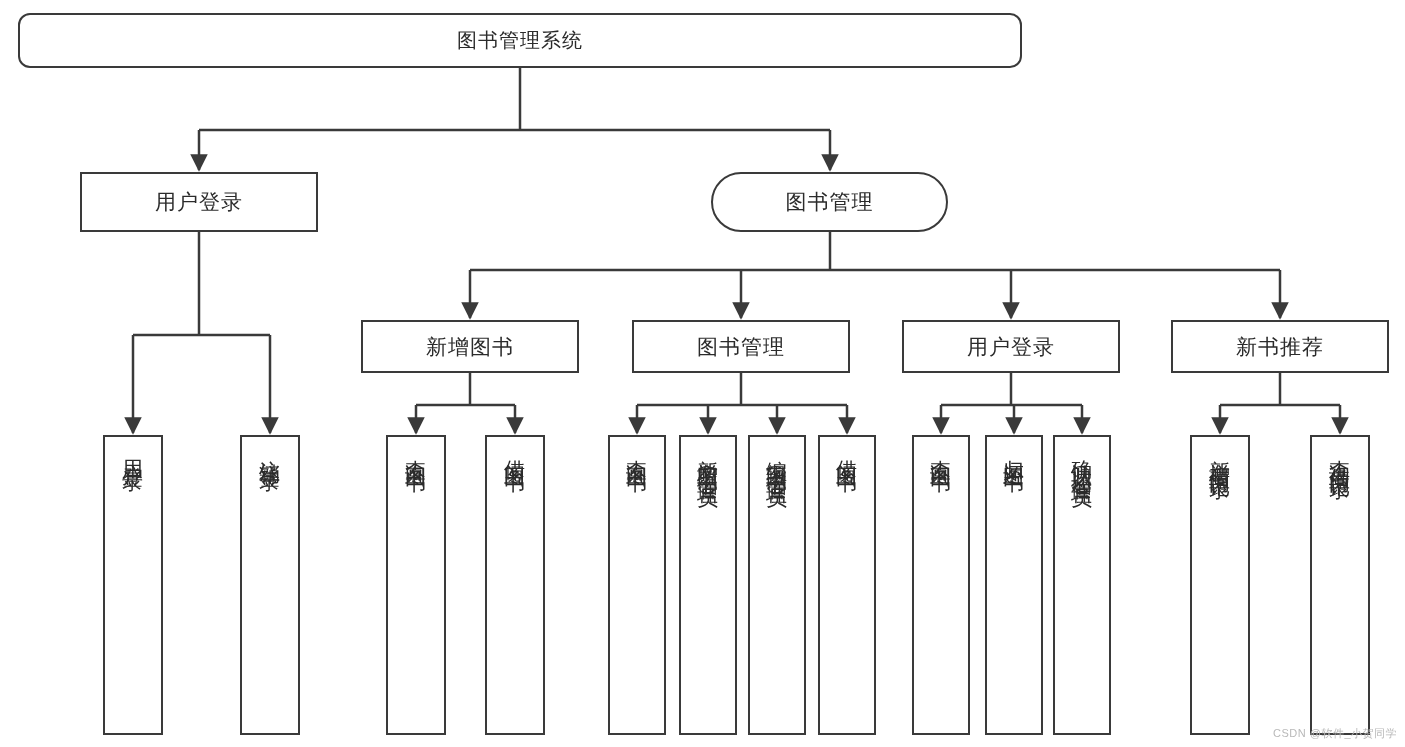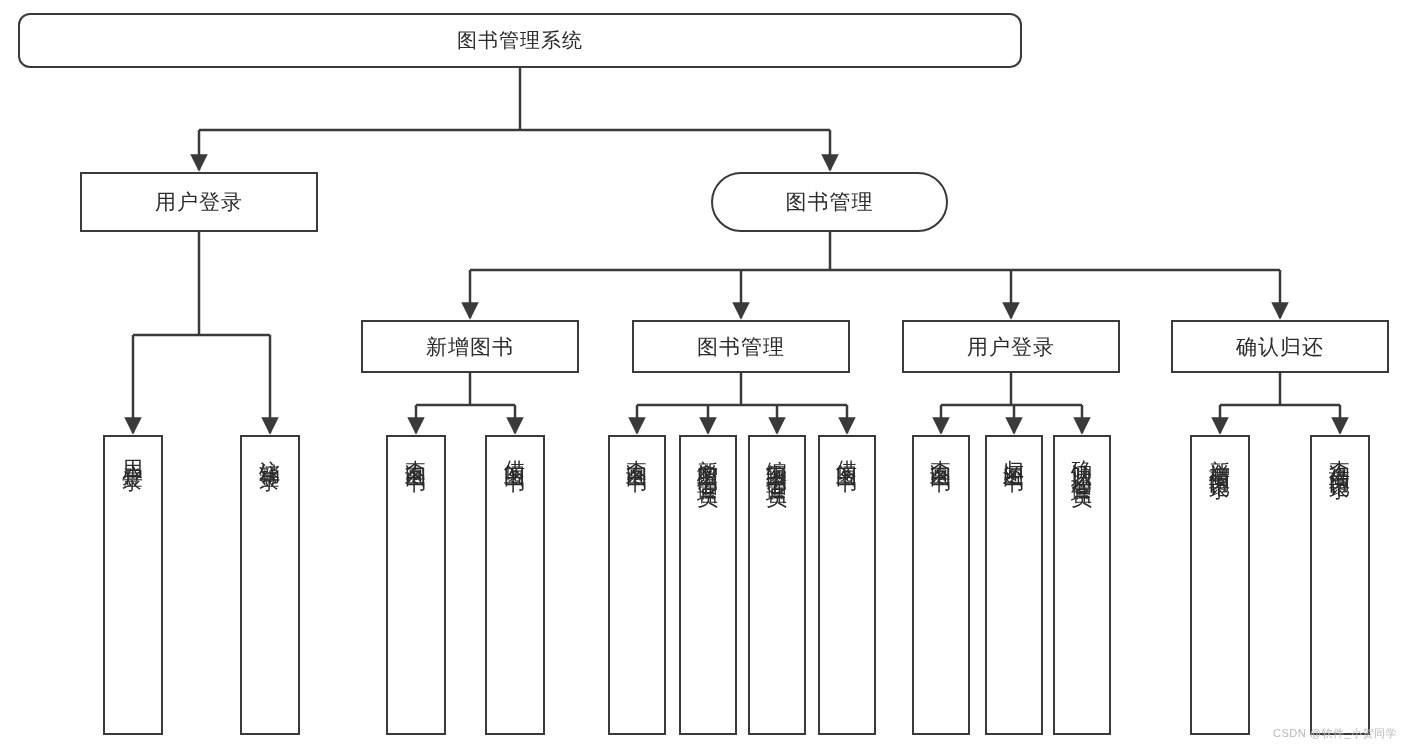--- a/index.html
+++ b/index.html
@@ -134,21 +134,21 @@
   <div class="node horizontal" style="left: 361px; top: 320px; width: 218px; height: 53px;">
     <span>新增图书</span>
   </div>
   <div class="node horizontal" style="left: 632px; top: 320px; width: 218px; height: 53px;">
     <span>图书管理</span>
   </div>
   <div class="node horizontal" style="left: 902px; top: 320px; width: 218px; height: 53px;">
     <span>用户登录</span>
   </div>
   <div class="node horizontal" style="left: 1171px; top: 320px; width: 218px; height: 53px;">
-    <span>确认归还</span>
+    <span>新书推荐</span>
   </div>
 
   <div class="node vertical" style="left: 103px; top: 435px; width: 60px; height: 300px;">
     <span class="vtext">用户登录</span>
   </div>
   <div class="node vertical" style="left: 240px; top: 435px; width: 60px; height: 300px;">
     <span class="vtext">注销登录</span>
   </div>
   <div class="node vertical" style="left: 386px; top: 435px; width: 60px; height: 300px;">
     <span class="vtext">查询图书</span>

